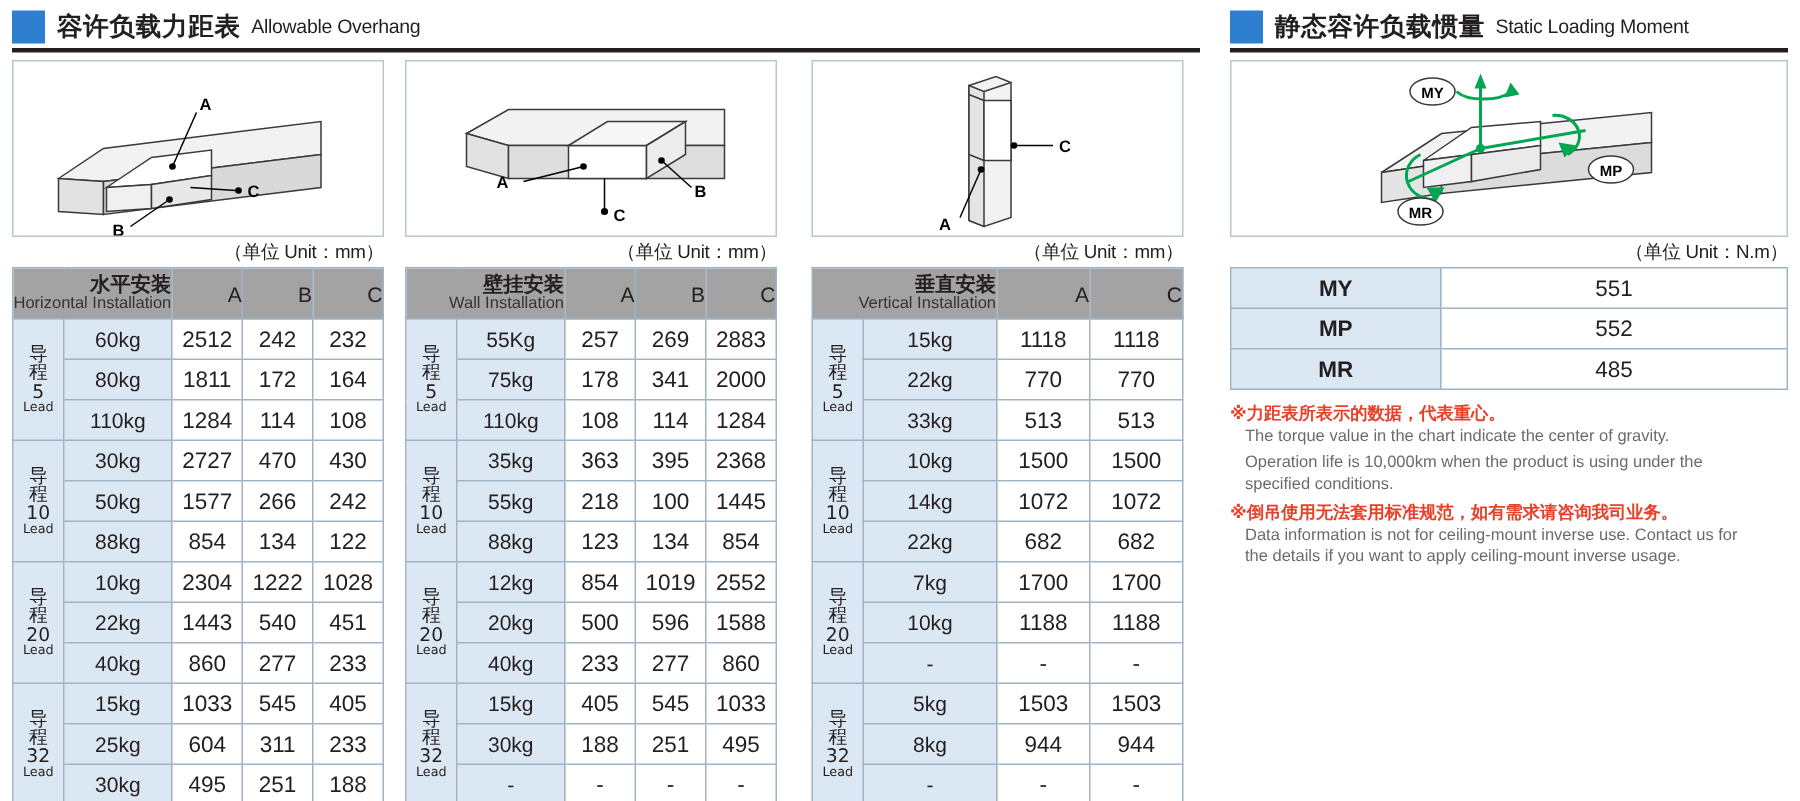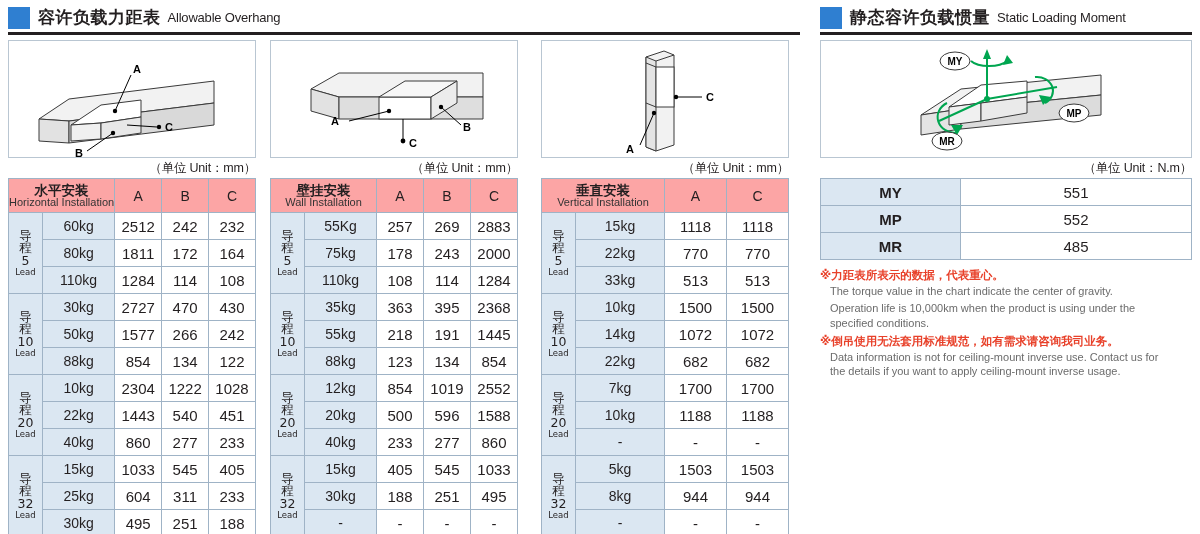--- a/index.html
+++ b/index.html
@@ -45,21 +45,21 @@
     background: #fff;
   }
   table.t th, table.t td {
     border: 1px solid #9fb3c6;
     text-align: center;
     padding: 0;
     height: 27px;
     font-weight: normal;
     white-space: nowrap;
   }
-  table.t thead th { background: #fca5a5; height: 34px; }
+  table.t thead th { background: #a3a3a3; height: 34px; text-align: right; }
   .hdr-cn { font-size: 13.5px; font-weight: bold; display:block; line-height: 1.05; font-family:"DejaVu Sans", sans-serif;}
   .hdr-en { font-size: 11px; display:block; line-height: 1.05; color:#333; }
   .lead-cell {
     background: #dbe7f2; font-size: 12.5px; width: 34px; line-height: 1.02;
     font-family:"DejaVu Sans", sans-serif;
   }
   .lead-cell .lv { display: block; font-size: 12.5px; }
   .lead-cell .lead-en { display:block; font-size: 8.5px; }
   .kg-cell { background: #dbe7f2; font-size: 14px; }
   .val { font-size: 15px; }
@@ -331,21 +331,21 @@
             <span class="lead-en">Lead</span>
           </td>
           <td class="kg-cell">55Kg</td>
           <td class="val">257</td>
           <td class="val">269</td>
           <td class="val">2883</td>
         </tr>
         <tr>
           <td class="kg-cell">75kg</td>
           <td class="val">178</td>
-          <td class="val">243</td>
+          <td class="val">341</td>
           <td class="val">2000</td>
         </tr>
         <tr class="grp-bot">
           <td class="kg-cell">110kg</td>
           <td class="val">108</td>
           <td class="val">114</td>
           <td class="val">1284</td>
         </tr>
         <tr class="grp-top">
           <td class="lead-cell" rowspan="3" style="font-size: 12px;">
@@ -355,21 +355,21 @@
             <span class="lead-en">Lead</span>
           </td>
           <td class="kg-cell">35kg</td>
           <td class="val">363</td>
           <td class="val">395</td>
           <td class="val">2368</td>
         </tr>
         <tr>
           <td class="kg-cell">55kg</td>
           <td class="val">218</td>
-          <td class="val">191</td>
+          <td class="val">100</td>
           <td class="val">1445</td>
         </tr>
         <tr class="grp-bot">
           <td class="kg-cell">88kg</td>
           <td class="val">123</td>
           <td class="val">134</td>
           <td class="val">854</td>
         </tr>
         <tr class="grp-top">
           <td class="lead-cell" rowspan="3" style="font-size: 12px;">

